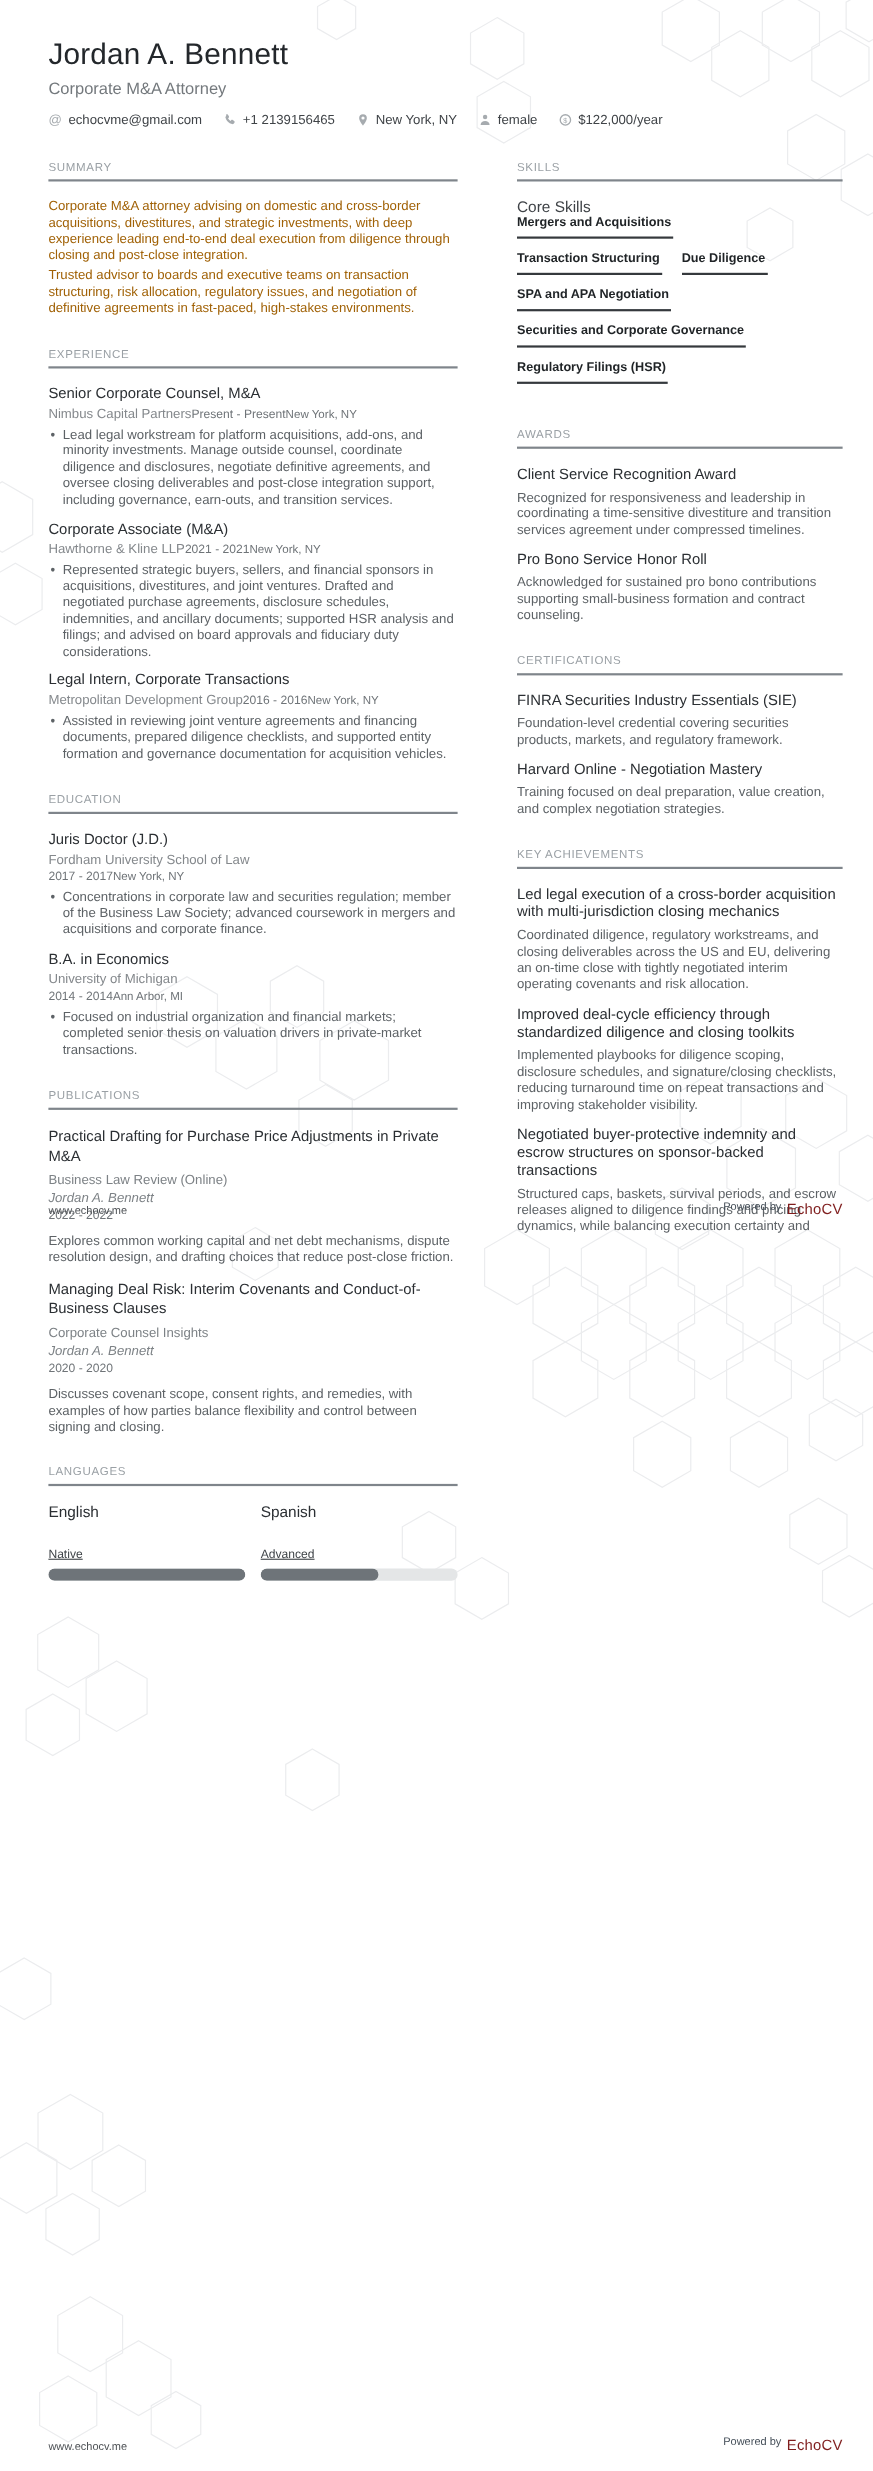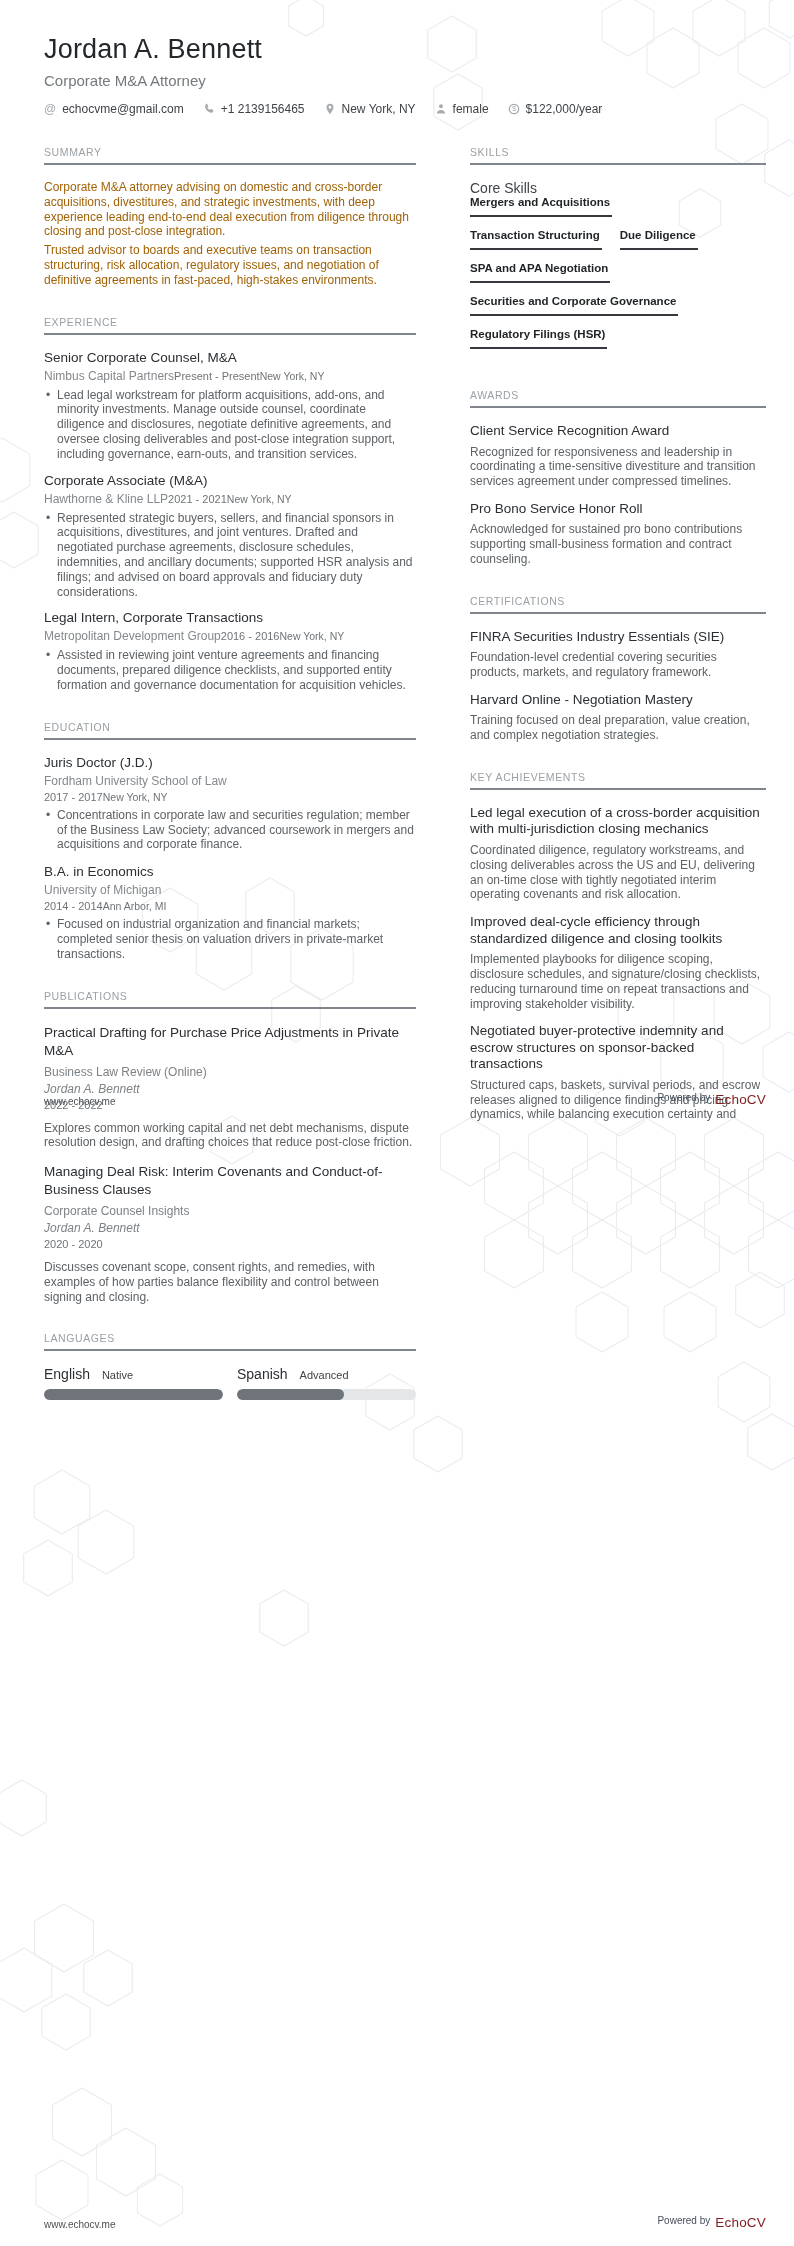--- a/index.html
+++ b/index.html
@@ -52,23 +52,23 @@
   
   .groupttl{font-size:14px;color:#3f4347;}
   .tags{display:flex;flex-wrap:wrap;}
   .tag{font-size:11.5px;font-weight:bold;color:#1f2326;border-bottom:2px solid #35393d;padding:0 2px 7px 0;margin:0 18px 12px 0;white-space:nowrap;}
   .rtitle{font-size:13.5px;line-height:16.5px;color:#2b2f33;margin-bottom:5px;}
   .rdesc{font-size:12px;line-height:14.8px;color:#5d6266;margin-bottom:12px;}
 
   
   .langs{display:flex;gap:14px;}
   .lang{width:179px;}
-  .langrow{display:flex;align-items:baseline;gap:12px;margin-bottom:7px;}
+  .langrow{display:flex;align-items:baseline;gap:25px;margin-bottom:7px;flex-direction:column;}
   .langname{font-size:14px;color:#2b2f33;}
-  .langlevel{font-size:11px;color:#3f4448;}
+  .langlevel{font-size:11px;color:#3f4448;text-decoration:underline;}
   .bar{height:11px;border-radius:6px;background:#e4e6e7;overflow:hidden;}
   .fill{height:100%;border-radius:6px;background:#6e7479;}
 
   
   .footer{position:absolute;left:44px;right:28px;bottom:16px;display:flex;justify-content:space-between;align-items:flex-end;}
   .site{font-size:10px;color:#4c5054;}
   .powered{display:flex;align-items:flex-start;gap:5px;font-size:10px;color:#454f59;}
   .brandname{font-size:13.5px;color:#7f1d1d;letter-spacing:.2px;}
 </style>
 </head>

